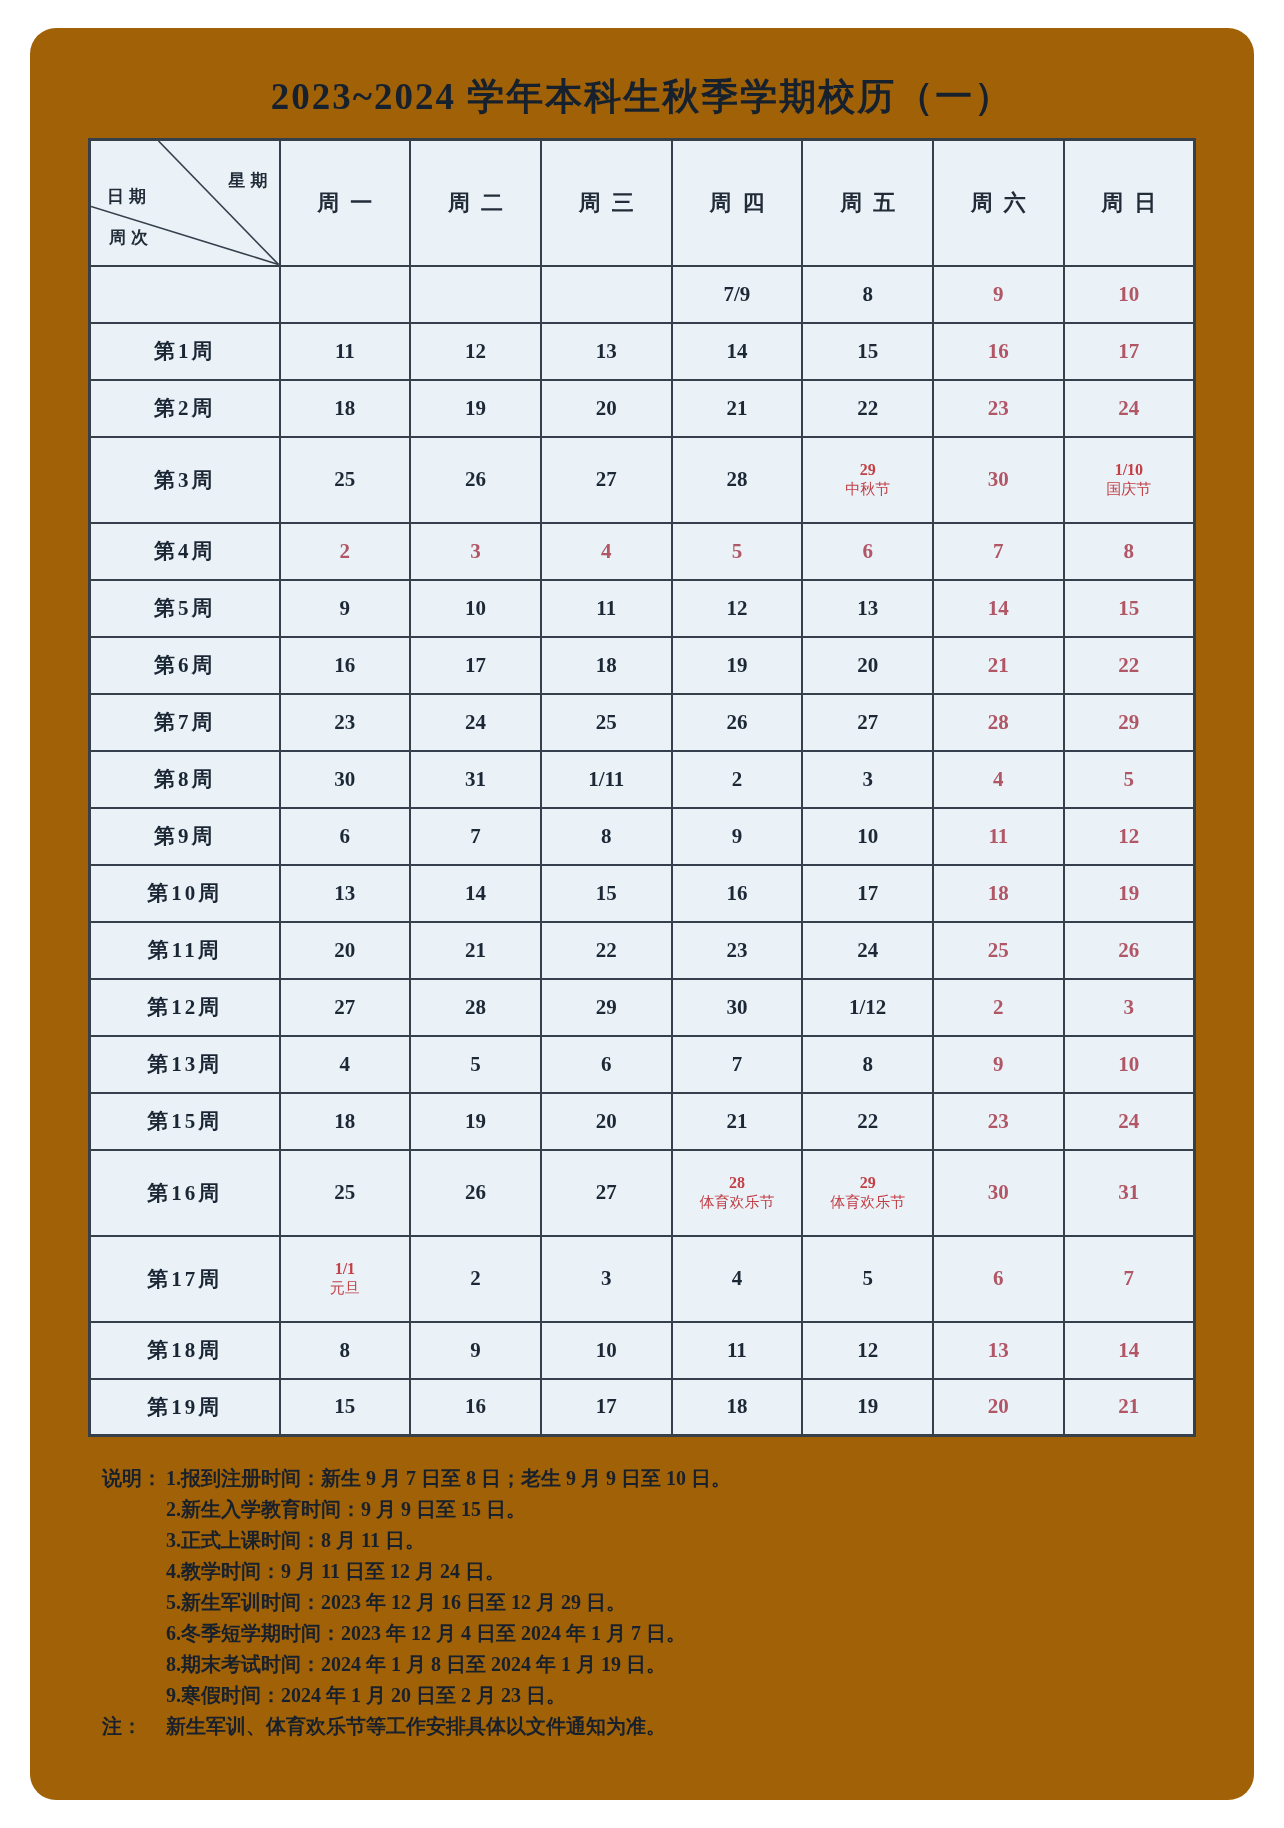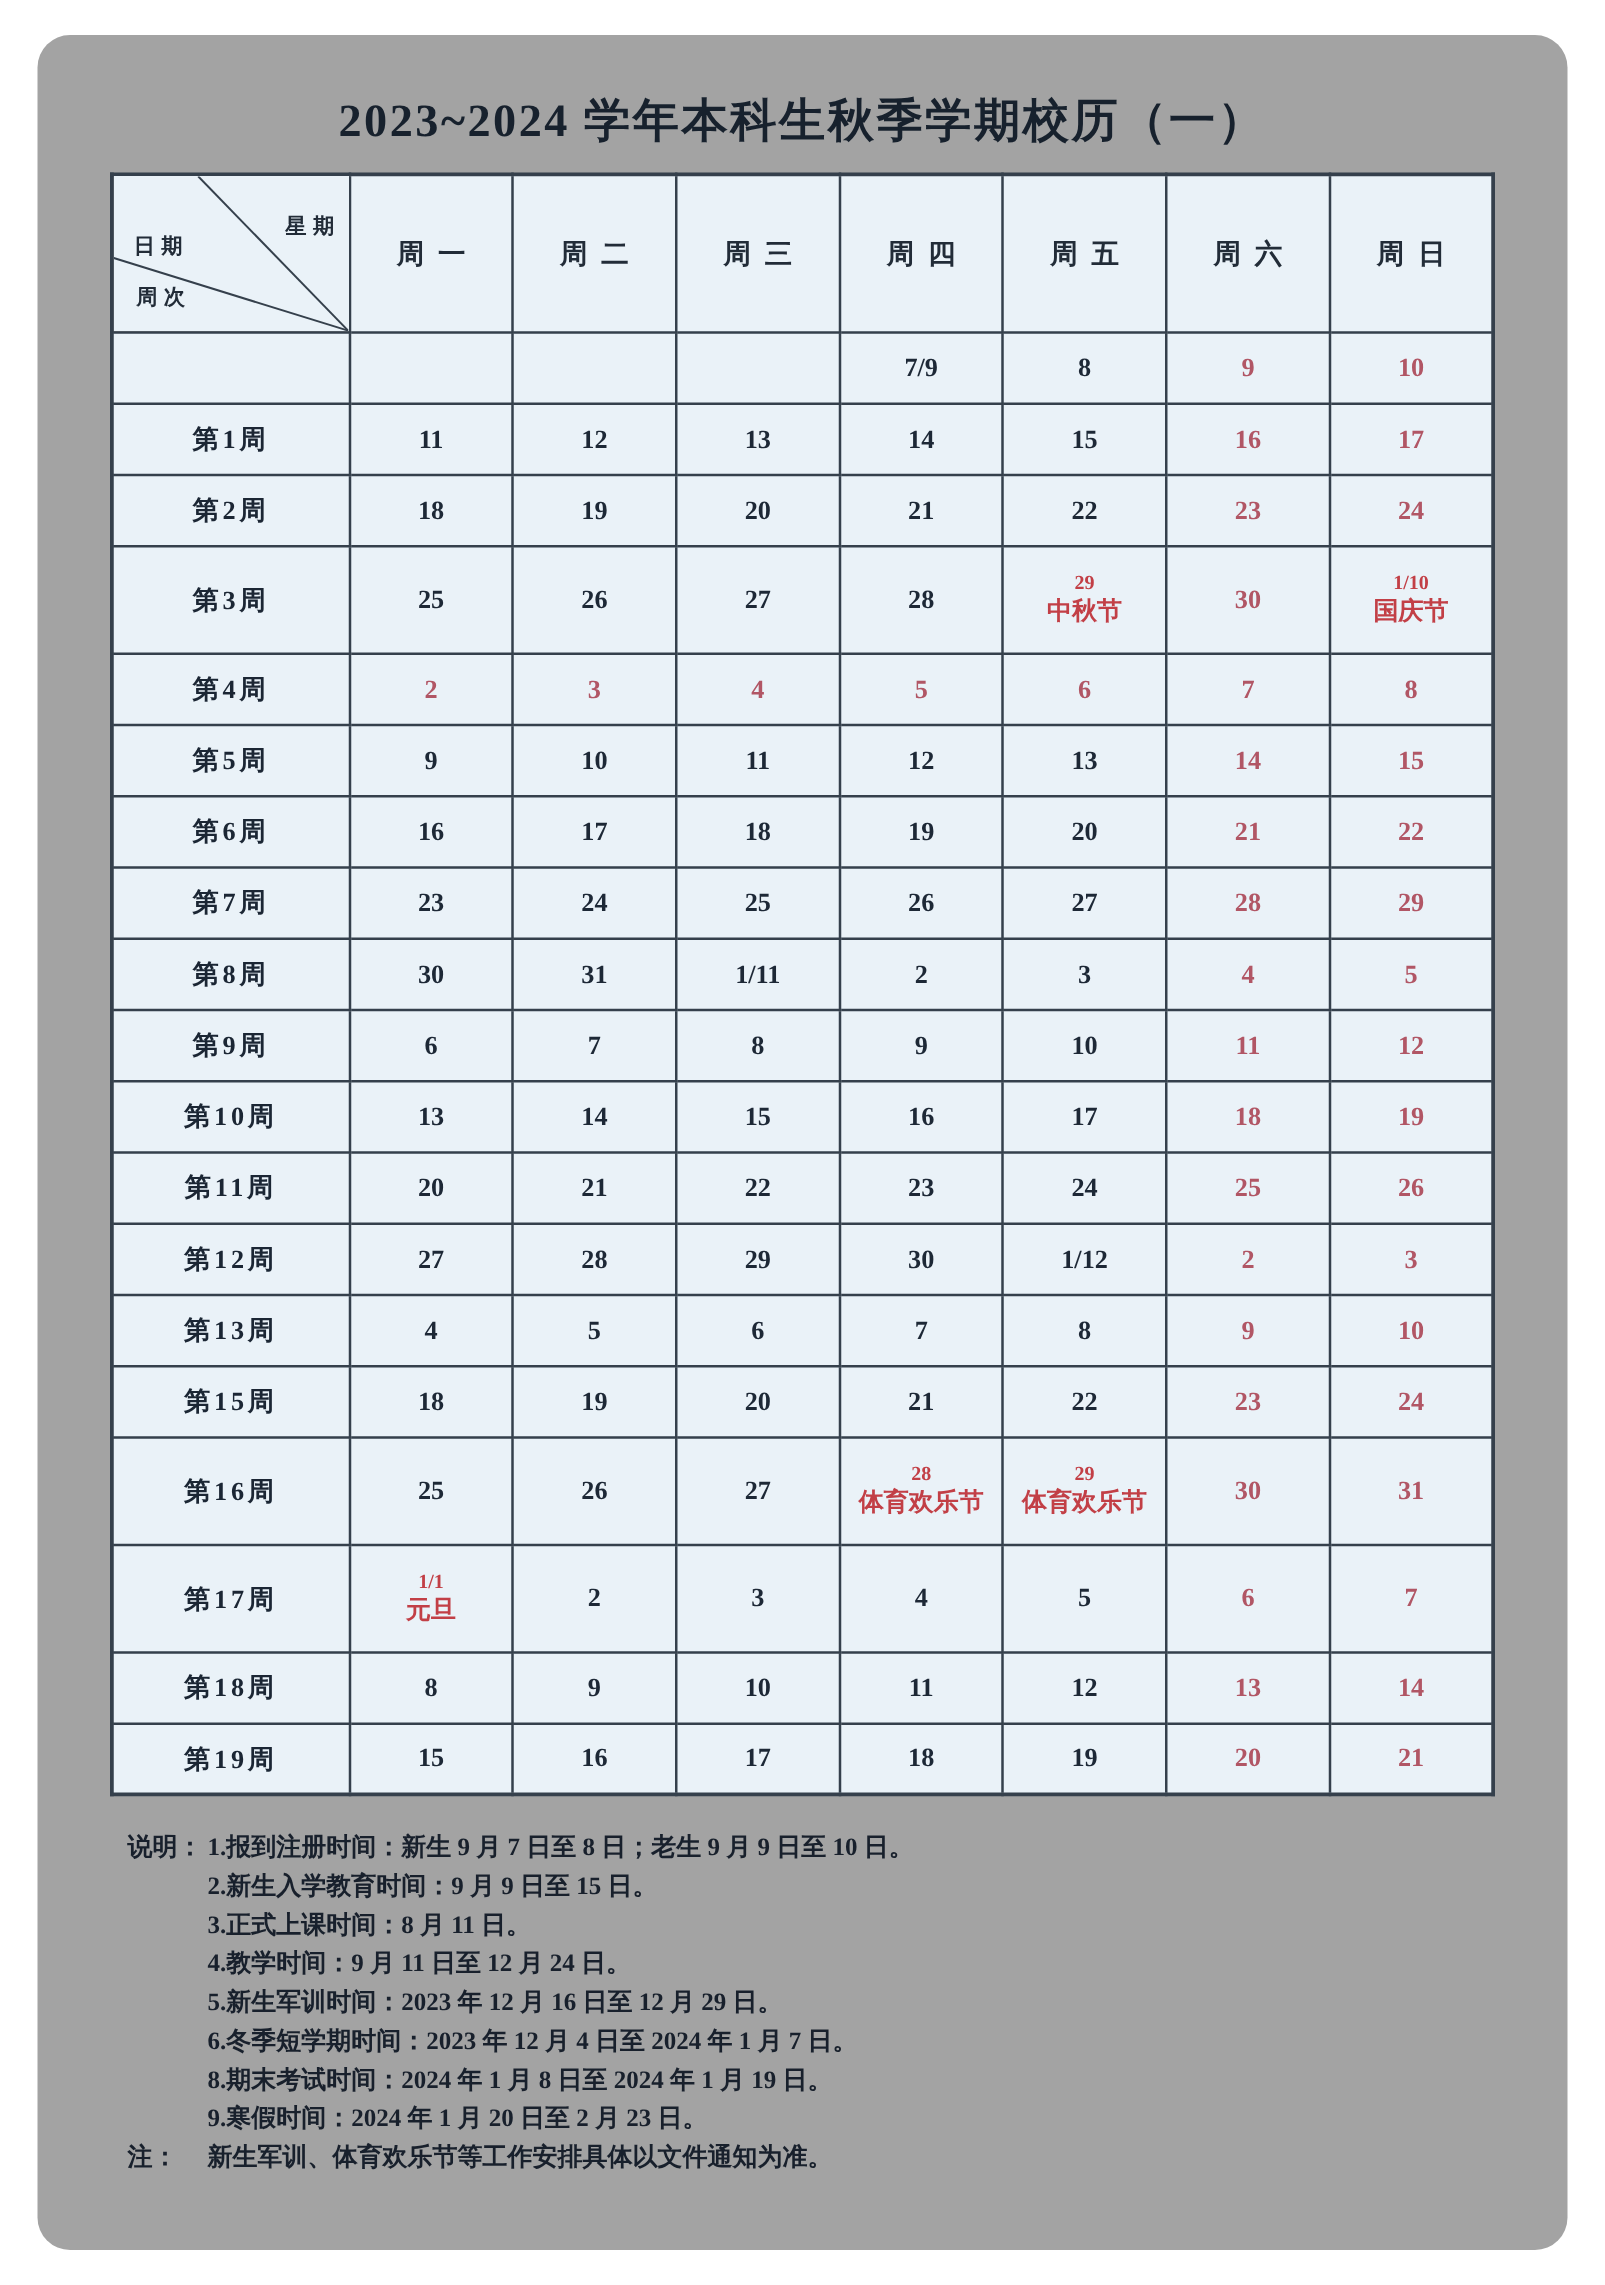--- a/index.html
+++ b/index.html
@@ -1,36 +1,36 @@
 <!DOCTYPE html>
 <html><head>
 <meta charset="utf-8">
 <style>
   html,body{margin:0;padding:0;background:#ffffff;}
   body{width:1284px;height:1828px;position:relative;
        font-family:"Liberation Serif","DejaVu Serif",serif;color:#1b2838;}
   .card{position:absolute;left:30px;top:28px;width:1224px;height:1772px;
-        background:#a3a3a3;border-radius:26px;}
+        background:#a16207;border-radius:26px;}
   .title{margin:0;padding-top:44px;text-align:center;font-size:37px;font-weight:bold;
          letter-spacing:2px;color:#17212d;}
   table{border-collapse:collapse;table-layout:fixed;width:1108px;margin:16px auto 0 auto;
         border:3px solid #35404c;}
   col.wk{width:190px;}
   th,td{border:2px solid #35404c;text-align:center;vertical-align:middle;
         background:#eaf2f8;padding:0;}
   thead tr{height:126px;}
   tbody tr{height:57px;}
   tbody tr.tall{height:86px;}
   .day-h{font-size:22px;font-weight:bold;letter-spacing:0.5em;padding-left:0.5em;color:#222c38;}
   .week-label{font-size:21px;font-weight:bold;letter-spacing:3px;color:#1b2634;}
   td{font-size:21px;font-weight:bold;color:#1d2836;}
   td.red{color:#b15665;}
   td.holiday{color:#c23f46;}
   .num-sm{font-size:16px;line-height:1.15;font-weight:bold;}
-  .sub{font-size:20px;line-height:1.2;font-weight:bold;}
+  .sub{font-size:15px;line-height:1.2;font-weight:normal;}
   
   .corner{position:relative;overflow:hidden;}
   .corner svg{position:absolute;inset:0;width:100%;height:100%;}
   .corner line{stroke:#35404c;stroke-width:1.6;vector-effect:non-scaling-stroke;}
   .corner span{position:absolute;font-size:17px;font-weight:bold;letter-spacing:0.3em;color:#222c38;}
   .c-date{left:16px;top:44px;}
   .c-weekday{right:6px;top:28px;}
   .c-week{left:18px;bottom:16px;}
   
   .notes{margin:26px 20px 0 72px;font-size:20px;font-weight:bold;color:#18202c;line-height:1.55;}

